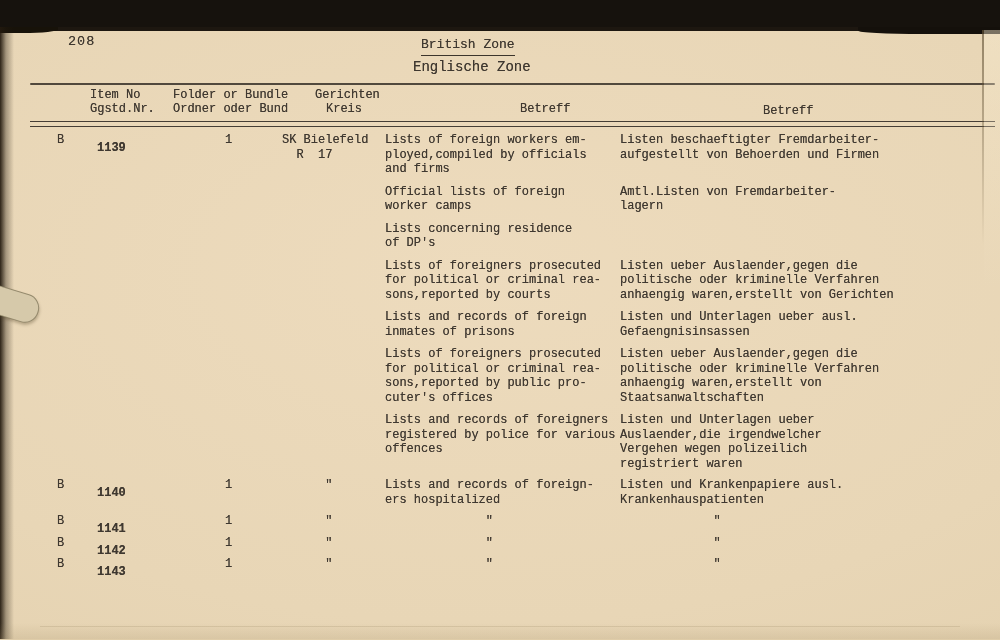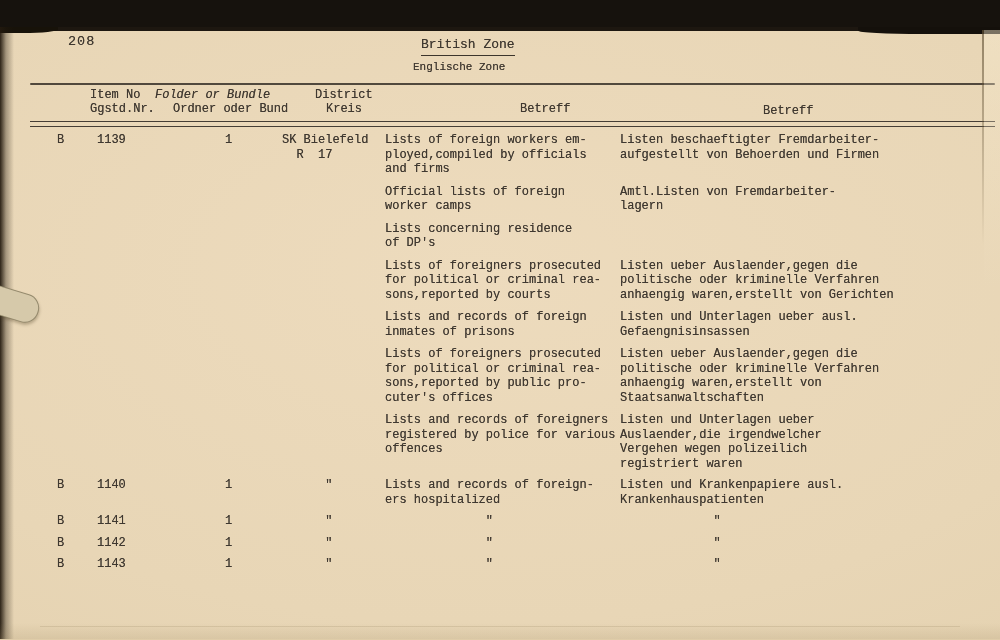--- a/index.html
+++ b/index.html
@@ -12,36 +12,36 @@
     color:#3f3830;
     margin-top:27px;
   }
   .tw{
     position:absolute;white-space:pre;
     font:12px/14.5px "Liberation Mono","DejaVu Sans Mono",monospace;
     color:#3f3830;text-shadow:0 0 .6px rgba(63,56,48,.75);
   }
   .page-number{left:68px;top:8px;font-size:13.5px;letter-spacing:1px;}
   .doc-title{left:421px;top:11px;font-size:13px;border-bottom:1.6px solid #3c352c;padding-bottom:2px;}
-  .doc-subtitle{left:413px;top:33px;font-size:11px;}
+  .doc-subtitle{left:413px;top:33px;font-size:14px;}
   .rule1{position:absolute;left:30px;top:56px;width:965px;height:2px;background:#3b342b;opacity:.88;border-radius:2px;}
   .rule2{position:absolute;left:30px;top:94px;width:965px;height:6px;box-sizing:border-box;
          border-top:1.9px solid #38312a;border-bottom:1.9px solid #38312a;opacity:.92;}
   .h-item-en{left:90px;top:61px;}  .h-item-de{left:90px;top:75px;}
-  .h-folder-en{left:155px;top:61px;font-style:italic;} .h-folder-de{left:173px;top:75px;}
+  .h-folder-en{left:173px;top:61px;} .h-folder-de{left:173px;top:75px;}
   .h-district-en{left:315px;top:61px;} .h-district-de{left:326px;top:75px;}
   .h-subject{left:520px;top:75px;} .h-betreff{left:763px;top:77px;}
 
   #rows{position:absolute;left:0;top:106px;width:1000px;}
   .row{position:relative;}
   .row + .row{margin-top:7px;}
   .cell{white-space:pre;font:12px/14.5px "Liberation Mono","DejaVu Sans Mono",monospace;
         color:#3f3830;text-shadow:0 0 .6px rgba(63,56,48,.75);}
   .c-letter{position:absolute;left:57px;top:0;}
-  .c-no{position:absolute;left:97px;top:0;}
+  .c-no{position:absolute;left:97px;top:8px;font-weight:bold;}
   .c-folder{position:absolute;left:225px;top:0;}
   .c-district{position:absolute;left:282px;top:0;}
   .entries{margin-left:385px;}
   .entry{display:flex;}
   .entry + .entry{margin-top:8px;}
   .c-subject{width:235px;flex:none;}
   .c-betreff{flex:none;}
 
   
   .edge-top{position:absolute;left:0;top:0;width:1000px;height:3.5px;background:#1d1710;}
@@ -73,21 +73,21 @@
   <div class="tw page-number">208</div>
   <div class="tw doc-title">British Zone</div>
   <div class="tw doc-subtitle">Englische Zone</div>
 
   <div class="rule1"></div>
 
   <div class="tw h-item-en">Item No</div>
   <div class="tw h-item-de">Ggstd.Nr.</div>
   <div class="tw h-folder-en">Folder or Bundle</div>
   <div class="tw h-folder-de">Ordner oder Bund</div>
-  <div class="tw h-district-en">District</div>
+  <div class="tw h-district-en">Gerichten</div>
   <div class="tw h-district-de">Kreis</div>
   <div class="tw h-subject">Betreff</div>
   <div class="tw h-betreff">Betreff</div>
 
   <div class="rule2"></div>
 
   <div id="rows">
       <div class="row">
         <div class="cell c-letter">B</div>
         <div class="cell c-no">1139</div>

